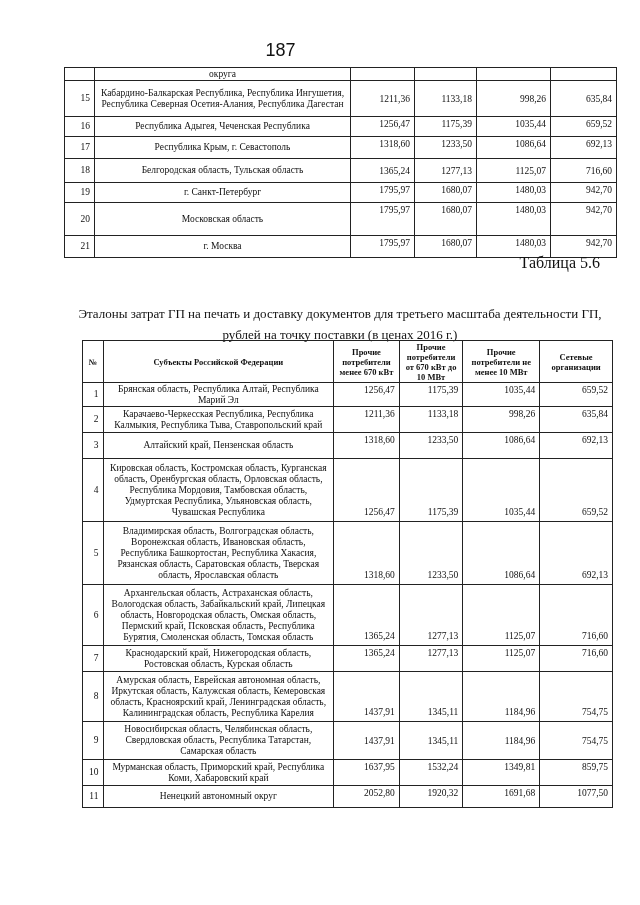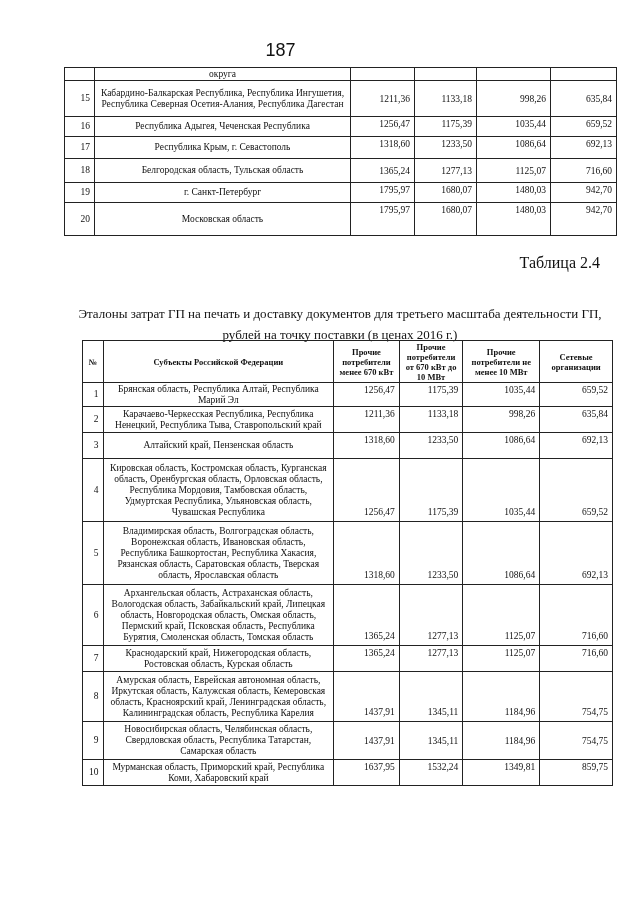--- a/index.html
+++ b/index.html
@@ -86,24 +86,32 @@
     <td class="val">942,70</td>
   </tr>
   <tr style="height:33px">
     <td class="num">20</td>
     <td class="subj">Московская область</td>
     <td class="val">1795,97</td>
     <td class="val">1680,07</td>
     <td class="val">1480,03</td>
     <td class="val">942,70</td>
   </tr>
+  <tr style="height:22px">
+    <td class="num">21</td>
+    <td class="subj">г. Москва</td>
+    <td class="val">1795,97</td>
+    <td class="val">1680,07</td>
+    <td class="val">1480,03</td>
+    <td class="val">942,70</td>
+  </tr>
 </tbody>
   </table>
 
-<div class="table-label">Таблица 2.4</div>
+<div class="table-label">Таблица 5.6</div>
 <div class="title">Эталоны затрат ГП на печать и доставку документов для третьего масштаба деятельности ГП, рублей на точку поставки (в ценах 2016 г.)</div>
 
 <table id="main-table">
   <colgroup>
     <col style="width:20px">
       <col style="width:225px">
       <col style="width:64px">
       <col style="width:62px">
       <col style="width:75px">
       <col style="width:71px">
@@ -120,21 +128,21 @@
   <tr style="height:24px">
     <td class="num">1</td>
     <td class="subj">Брянская область, Республика Алтай, Республика Марий Эл</td>
     <td class="val">1256,47</td>
     <td class="val">1175,39</td>
     <td class="val">1035,44</td>
     <td class="val">659,52</td>
   </tr>
   <tr style="height:26px">
     <td class="num">2</td>
-    <td class="subj">Карачаево-Черкесская Республика, Республика Ненецкий, Республика Тыва, Ставропольский край</td>
+    <td class="subj">Карачаево-Черкесская Республика, Республика Калмыкия, Республика Тыва, Ставропольский край</td>
     <td class="val">1211,36</td>
     <td class="val">1133,18</td>
     <td class="val">998,26</td>
     <td class="val">635,84</td>
   </tr>
   <tr style="height:26px">
     <td class="num">3</td>
     <td class="subj">Алтайский край, Пензенская область</td>
     <td class="val">1318,60</td>
     <td class="val">1233,50</td>
@@ -190,14 +198,22 @@
     <td class="val mid">754,75</td>
   </tr>
   <tr style="height:26px">
     <td class="num">10</td>
     <td class="subj">Мурманская область, Приморский край, Республика Коми, Хабаровский край</td>
     <td class="val">1637,95</td>
     <td class="val">1532,24</td>
     <td class="val">1349,81</td>
     <td class="val">859,75</td>
   </tr>
+  <tr style="height:22px">
+    <td class="num">11</td>
+    <td class="subj">Ненецкий автономный округ</td>
+    <td class="val">2052,80</td>
+    <td class="val">1920,32</td>
+    <td class="val">1691,68</td>
+    <td class="val">1077,50</td>
+  </tr>
 </tbody>
   </table>
 
 </body></html>

